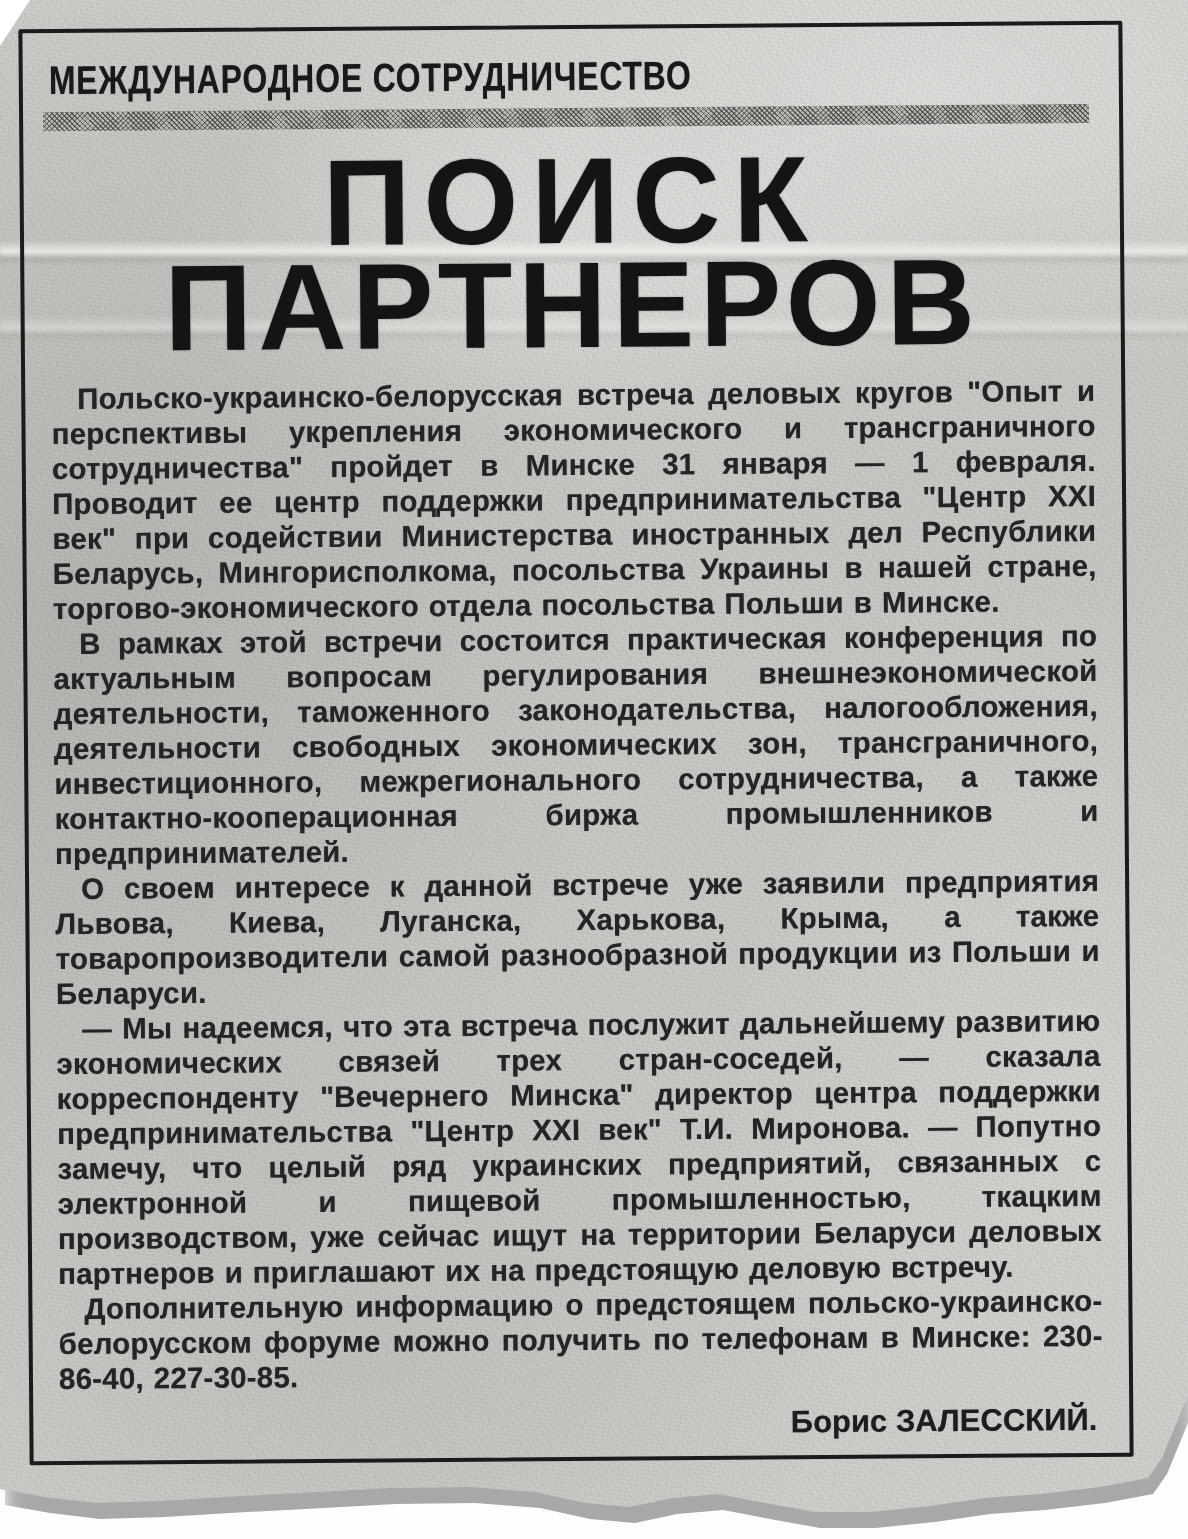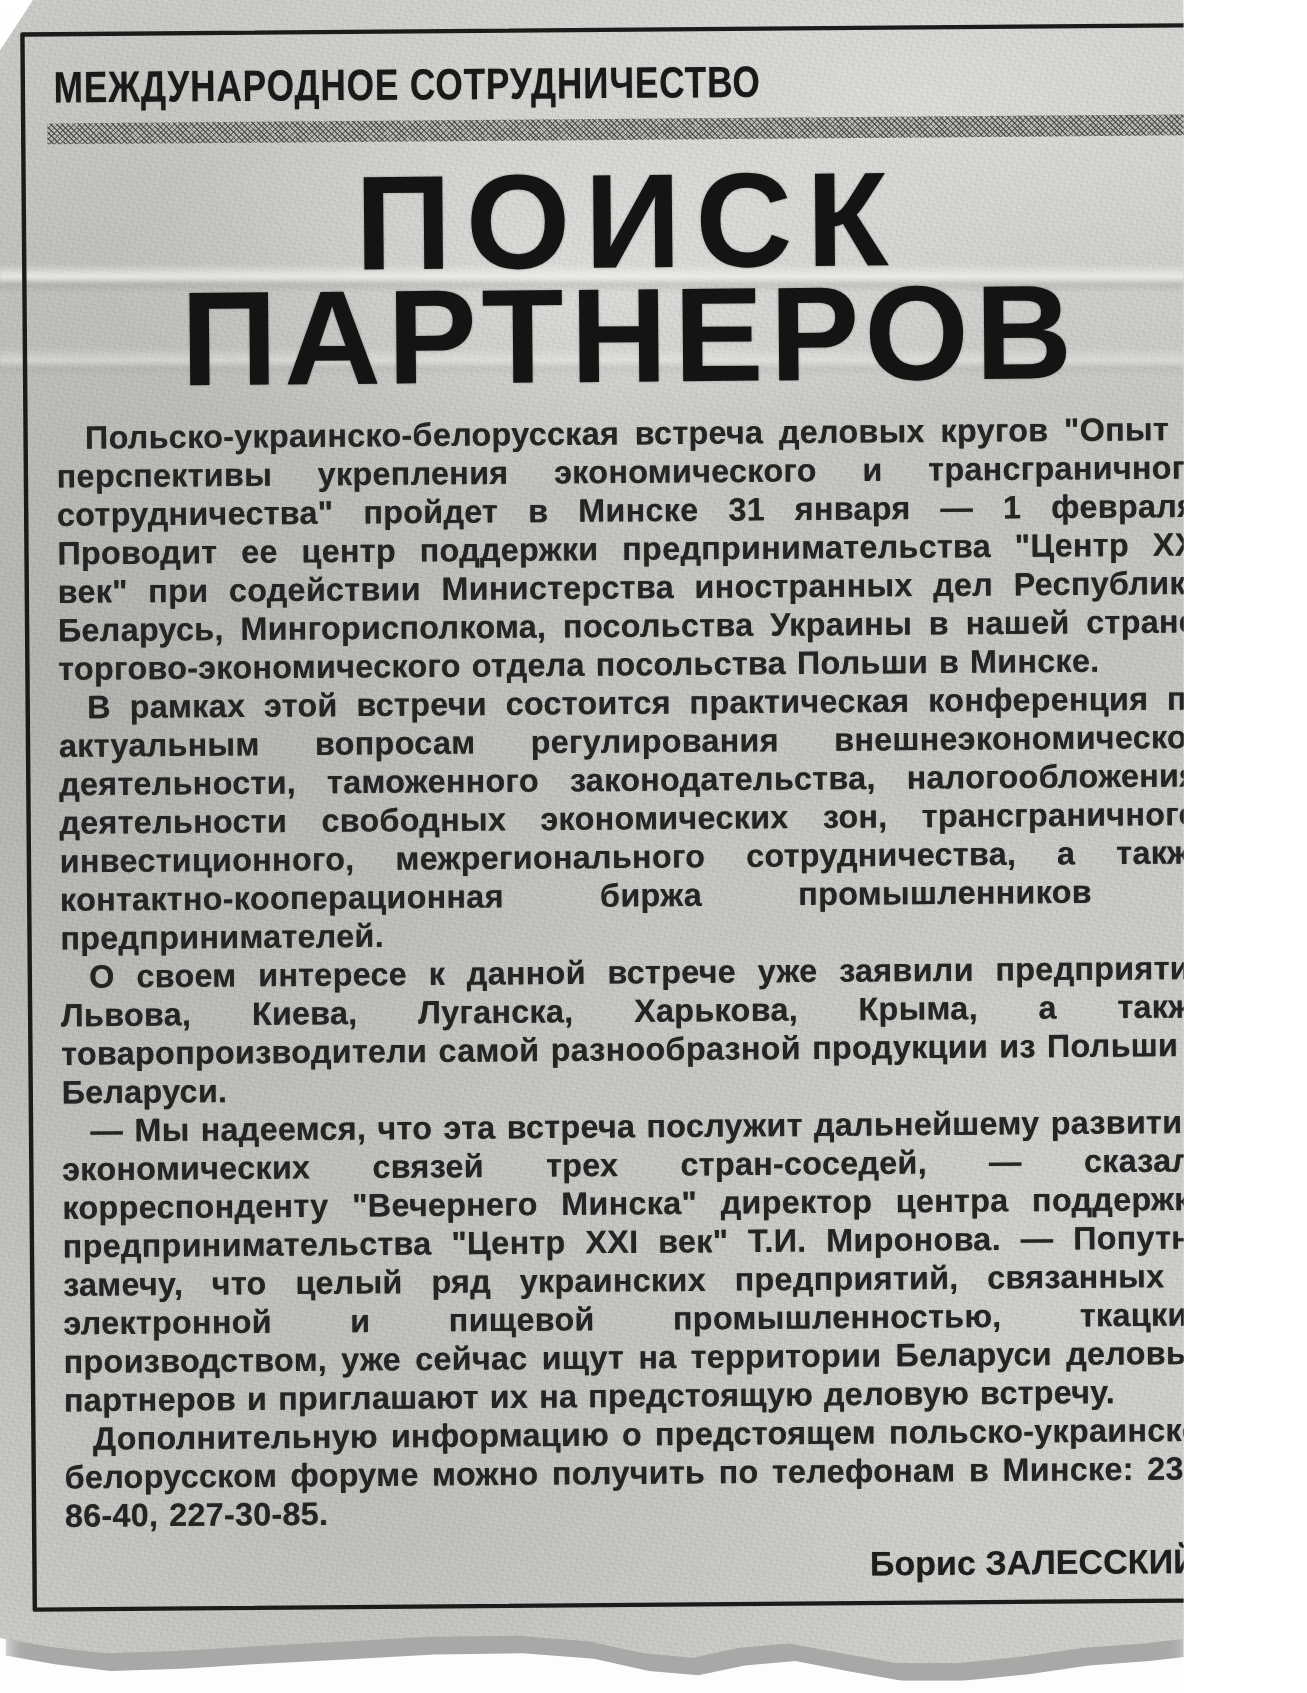--- a/index.html
+++ b/index.html
@@ -1,17 +1,17 @@
 <!DOCTYPE html>
 <html lang="ru"><head>
 <meta charset="utf-8">
 <style>
   html,body{margin:0;padding:0;background:#ffffff;}
   .scan{
-    position:relative;width:1076px;height:1539px;overflow:hidden;
+    position:relative;width:1188px;height:1539px;overflow:hidden;
     background:linear-gradient(180deg,#ffffff 0%,#fdfdfc 100%);
     font-family:"Liberation Sans",sans-serif;
   }
   
   .paper-shadow{
     position:absolute;inset:0;
     background:rgba(30,30,30,.38);
     filter:blur(9px);
     transform:translate(5px,16px);
     clip-path:polygon(30px 0,1188px 0,1188px 1395px,1162px 1458px,1148px 1478px,

